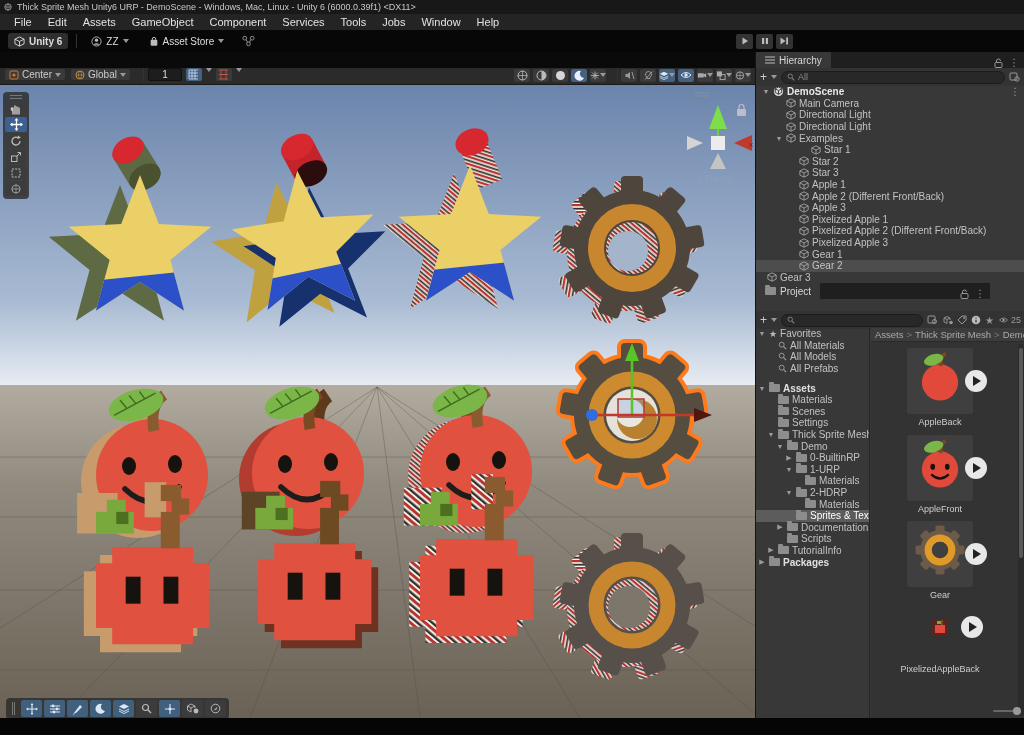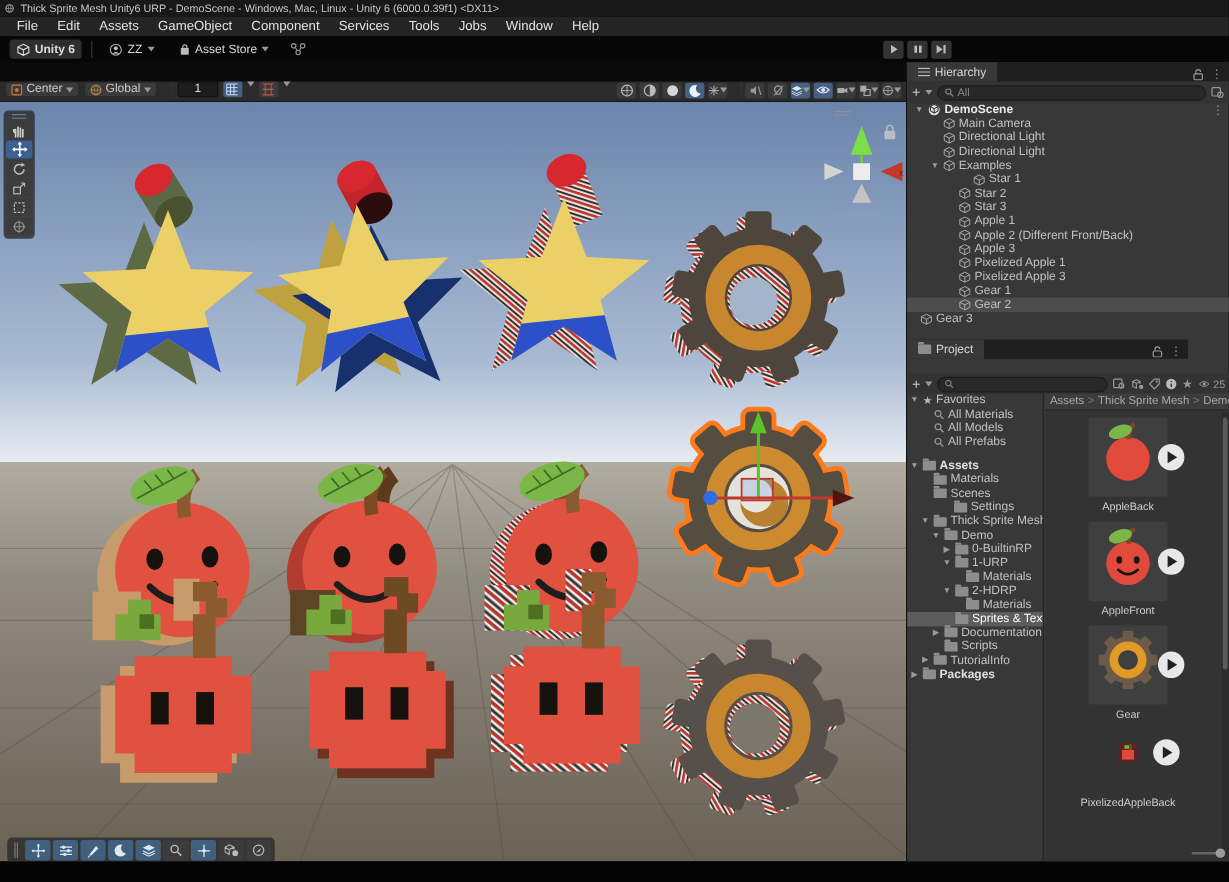--- a/index.html
+++ b/index.html
@@ -770,20 +770,28 @@
             <path d="M1 3.5 L6 6 L11 3.5 M6 6 V11" stroke="#aaa" stroke-width="1" fill="none"></path>
           </svg>
           <span>Pixelized Apple 1</span>
         </div>
         <div class="row" style="padding-left: 32px;">
           <span class="arrow"></span>
           <svg width="10" height="10" viewBox="0 0 12 12" style="flex:none">
             <path d="M6 1 L11 3.5 V8.5 L6 11 L1 8.5 V3.5 Z" fill="none" stroke="#aaa" stroke-width="1"></path>
             <path d="M1 3.5 L6 6 L11 3.5 M6 6 V11" stroke="#aaa" stroke-width="1" fill="none"></path>
           </svg>
+          <span>Pixelized Apple 2 (Different Front/Back)</span>
+        </div>
+        <div class="row" style="padding-left: 32px;">
+          <span class="arrow"></span>
+          <svg width="10" height="10" viewBox="0 0 12 12" style="flex:none">
+            <path d="M6 1 L11 3.5 V8.5 L6 11 L1 8.5 V3.5 Z" fill="none" stroke="#aaa" stroke-width="1"></path>
+            <path d="M1 3.5 L6 6 L11 3.5 M6 6 V11" stroke="#aaa" stroke-width="1" fill="none"></path>
+          </svg>
           <span>Pixelized Apple 3</span>
         </div>
         <div class="row" style="padding-left: 32px;">
           <span class="arrow"></span>
           <svg width="10" height="10" viewBox="0 0 12 12" style="flex:none">
             <path d="M6 1 L11 3.5 V8.5 L6 11 L1 8.5 V3.5 Z" fill="none" stroke="#aaa" stroke-width="1"></path>
             <path d="M1 3.5 L6 6 L11 3.5 M6 6 V11" stroke="#aaa" stroke-width="1" fill="none"></path>
           </svg>
           <span>Gear 1</span>
         </div>
@@ -893,21 +901,21 @@
         <div class="row" style="padding-left: 11px;">
           <span class="arrow"></span>
           <span class="folder"></span>
           <span>Materials</span>
         </div>
         <div class="row" style="padding-left: 11px;">
           <span class="arrow"></span>
           <span class="folder"></span>
           <span>Scenes</span>
         </div>
-        <div class="row" style="padding-left: 11px; margin-left: 17px;">
+        <div class="row" style="padding-left: 11px;">
           <span class="arrow"></span>
           <span class="folder"></span>
           <span>Settings</span>
         </div>
         <div class="row" style="padding-left: 11px;">
           <span class="arrow">▼</span>
           <span class="folder"></span>
           <span>Thick Sprite Mesh</span>
         </div>
         <div class="row" style="padding-left: 20px;">

